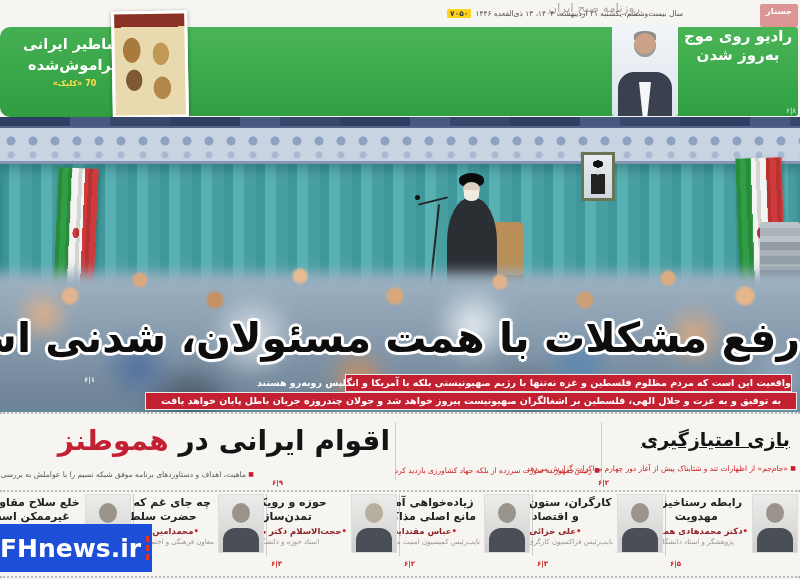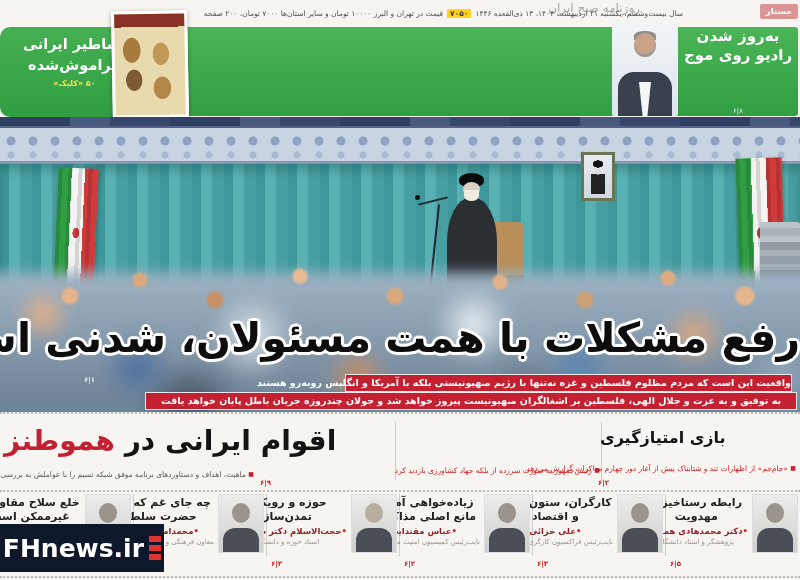--- a/index.html
+++ b/index.html
@@ -2,21 +2,21 @@
 <html lang="fa"><head>
 <meta charset="utf-8">
 <style>
   html,body{margin:0;padding:0;background:#e9e7e2;}
   .page{position:relative;width:800px;height:580px;background:#f7f5f1;overflow:hidden;
         font-family:"DejaVu Sans",sans-serif;direction:rtl;}
   .abs{position:absolute;}
 
   
   .tagline{left:480px;top:1px;width:160px;text-align:right;font-size:12px;color:#a9a6a0;}
-  .corner-badge{right:2px;top:4px;width:38px;height:15px;background:#dc9595;color:#fff;
+  .corner-badge{right:2px;top:4px;width:38px;height:23px;background:#dc9595;color:#fff;
      font-size:8.5px;font-weight:bold;text-align:center;line-height:15px;border-radius:2px;}
   .meta-line{top:9px;left:118px;width:565px;direction:rtl;font-size:7.5px;color:#55524c;
      display:flex;align-items:center;gap:4px;justify-content:flex-start;white-space:nowrap;overflow:hidden;}
   .issue-badge{background:#ffd21c;color:#3a3a3a;font-weight:bold;padding:0 3px;border-radius:1px;}
 
   
   .green-band{left:150px;top:27px;width:648px;height:89px;border-radius:14px 3px 3px 3px;
      background:linear-gradient(#4ab557,#2f9f41);}
   .logo{left:170px;top:27px;width:430px;height:89px;color:#fff;font-weight:900;font-size:60px;
      line-height:86px;text-align:center;-webkit-text-stroke:2px #fff;letter-spacing:2px;}
@@ -38,21 +38,21 @@
      overflow:hidden;border-radius:2px;}
   .man-head{position:absolute;left:22px;top:10px;width:22px;height:24px;border-radius:50%;
      background:#c9a287;box-shadow:0 -3px 0 0 #9a9a98 inset;}
   .man-hair{position:absolute;left:22px;top:8px;width:22px;height:9px;border-radius:50% 50% 0 0;background:#8d8d8b;}
   .man-suit{position:absolute;left:6px;bottom:0;width:54px;height:44px;border-radius:16px 16px 0 0;background:#39404e;}
   .man-shirt{position:absolute;left:27px;bottom:0;width:12px;height:34px;background:#f4f6f8;
      clip-path:polygon(0 0,100% 0,70% 100%,30% 100%);}
   .right-promo{left:680px;top:27px;width:116px;height:89px;color:#fff;text-align:center;}
   .right-promo .kick{font-size:6.5px;line-height:9px;margin:5px 2px 2px;opacity:.95;}
   .right-promo .t{font-size:15px;font-weight:900;line-height:19px;}
-  .right-promo .ref{position:absolute;bottom:1px;left:0;right:0;font-size:7px;opacity:.9;}
+  .right-promo .ref{position:absolute;bottom:1px;left:0;right:0;font-size:7px;opacity:.9;text-align:right;}
 
   
   .navy{left:0;top:117px;width:800px;height:9px;
      background:repeating-linear-gradient(90deg,#2f3f63 0 70px,#47597e 70px 110px,#37476c 110px 170px);}
   .photo{left:0;top:126px;width:800px;height:286px;background:#48a1a4;overflow:hidden;}
   .frieze{position:absolute;left:0;top:0;width:100%;height:38px;background-color:#c9d4e3;
      background-image:
        radial-gradient(circle at 11px 13px,#8fa2c2 4px,rgba(0,0,0,0) 5px),
        radial-gradient(circle at 11px 27px,#aab9d2 3px,rgba(0,0,0,0) 4px);
      background-size:22px 38px;border-top:2px solid #55628a;border-bottom:3px solid #8796b4;box-sizing:border-box;}
@@ -120,22 +120,22 @@
   .deck1{left:345px;top:248px;width:445px;}
   .deck2{left:145px;top:266px;width:650px;}
 
   
   .pref{position:absolute;font-size:7px;font-weight:bold;color:#c22;z-index:7;}
   .pref.light{color:#fff;opacity:.85;}
 
   
   .midband{left:0;top:412px;width:800px;height:78px;border-top:2px dotted #b9b9b9;box-sizing:border-box;}
   .vline{position:absolute;width:1px;background:#ccc;}
-  .mid-h{position:absolute;text-align:left;font-weight:900;color:#141414;white-space:nowrap;}
-  .mid-h.right{left:600px;top:428px;width:190px;font-size:16px;}
+  .mid-h{position:absolute;text-align:right;font-weight:900;color:#141414;white-space:nowrap;}
+  .mid-h.right{left:600px;top:428px;width:190px;font-size:19px;text-decoration:underline;}
   .mid-h.center{left:398px;top:432px;width:204px;font-size:21px;}
   .mid-h.left{left:4px;top:424px;width:386px;font-size:28px;}
   .mid-h .red{color:#c32032;}
   .mid-sub{position:absolute;font-size:7.5px;color:#c22;white-space:nowrap;text-align:center;}
   .mid-sub .sq{color:#c32032;font-size:6px;vertical-align:1px;}
   .mid-sub.right{left:606px;top:464px;width:190px;}
   .mid-sub.center{left:400px;top:466px;width:200px;}
   .mid-sub.left{left:2px;top:470px;width:252px;color:#5a5854;direction:rtl;}
 
   
@@ -147,59 +147,58 @@
   .pic::after{content:"";position:absolute;width:36px;height:24px;border-radius:12px 12px 0 0;background:#4a4f57;bottom:0;left:4px;}
   .pic.cleric::before{background:#b7ae9f;box-shadow:0 -5px 0 0 #e8e6e1;}
   .stxt{flex:1;text-align:center;color:#222;}
   .stxt .t{font-size:11px;font-weight:900;line-height:13.5px;margin-top:2px;}
   .stxt .n{font-size:8.5px;font-weight:bold;color:#8e2328;margin-top:3px;white-space:nowrap;}
   .stxt .n .dot{color:#d22;}
   .stxt .r{font-size:7px;color:#98958f;margin-top:2px;white-space:nowrap;}
   .sep-b{top:494px;height:62px;}
 
   
-  .fhnews{left:0;top:524px;width:164px;height:48px;background:#0f172a;display:flex;align-items:center;z-index:9;}
+  .fhnews{left:0;top:524px;width:152px;height:48px;background:#1d4ed8;display:flex;align-items:center;z-index:9;}
   .fh-icon{width:12px;height:24px;margin:0 3px 0 5px;background:
      linear-gradient(#e23333 0 6px,rgba(0,0,0,0) 6px 9px,#e23333 9px 15px,rgba(0,0,0,0) 15px 18px,#e23333 18px 24px);}
   .fh-text{color:#fff;font-size:25px;font-weight:800;direction:ltr;letter-spacing:0;}
   .botrule{left:0;top:576px;width:800px;height:0;border-top:2px dotted #b9b9b9;}
 </style>
 </head>
 <body>
 
 <div class="page">
 
   <div class="abs tagline">روزنامه صبح ایران</div>
   <div class="abs corner-badge">جستار</div>
   <div class="abs meta-line">
     <span>سال بیست‌وششم، یکشنبه ۲۱ اردیبهشت ۱۴۰۴، ۱۳ ذی‌القعده ۱۴۴۶</span>
     <span class="issue-badge">۷۰۵۰</span>
-    <span>قیمت در تهران و البرز ۱۰۰۰۰ تومان و سایر استان‌ها ۷۰۰۰ تومان، ۲۰۰ صفحه</span>
   </div>
 
   <div class="abs green-band"></div>
 
   <div class="abs left-promo">
     <div class="l">اساطیر ایرانی</div>
     <div class="l">فراموش‌شده</div>
-    <div class="promo-ref">۵۰ «کلیک»</div>
+    <div class="promo-ref">70 «کلیک»</div>
   </div>
   <div class="abs mag-cover">
       <div class="mag-inner"></div>
     </div>
 
   <div class="abs man-photo">
     <div class="man-hair"></div>
     <div class="man-head"></div>
     <div class="man-suit"></div>
     <div class="man-shirt"></div>
   </div>
   <div class="abs right-promo">
+    <div class="t">رادیو روی موج</div>
     <div class="t">به‌روز شدن</div>
-    <div class="t">رادیو روی موج</div>
     <div class="ref">۸|۶</div>
   </div>
 
   <div class="abs navy"></div>
   <div class="abs photo">
     <div class="frieze"></div>
     <div class="curtain"></div>
     <div class="flag flag-l">
         <div class="folds"></div>
       </div>
@@ -243,21 +242,21 @@
   </div>
 
   <div class="mid-h left">
     <span>اقوام ایرانی در</span>
     <span class="red">هموطنز</span>
   </div>
   <div class="mid-sub left">
     <span class="sq">■</span>
     <span>ماهیت، اهداف و دستاوردهای برنامه موفق شبکه نسیم را با عواملش به بررسی نشستیم</span>
   </div>
-  <div class="pref" style="left:260px;top:479px;text-align:right;">۹|۶</div>
+  <div class="pref" style="left:272px;top:479px;text-align:right;">۹|۶</div>
 
   <div class="abs bottomband"></div>
   <div class="vline sep-b" style="left:665px;"></div>
   <div class="vline sep-b" style="left:532px;"></div>
   <div class="vline sep-b" style="left:399px;"></div>
   <div class="vline sep-b" style="left:266px;"></div>
   <div class="vline sep-b" style="left:133px;"></div>
 
   <div class="story" style="left:667px;width:131px;">
     <div class="pic"></div>

